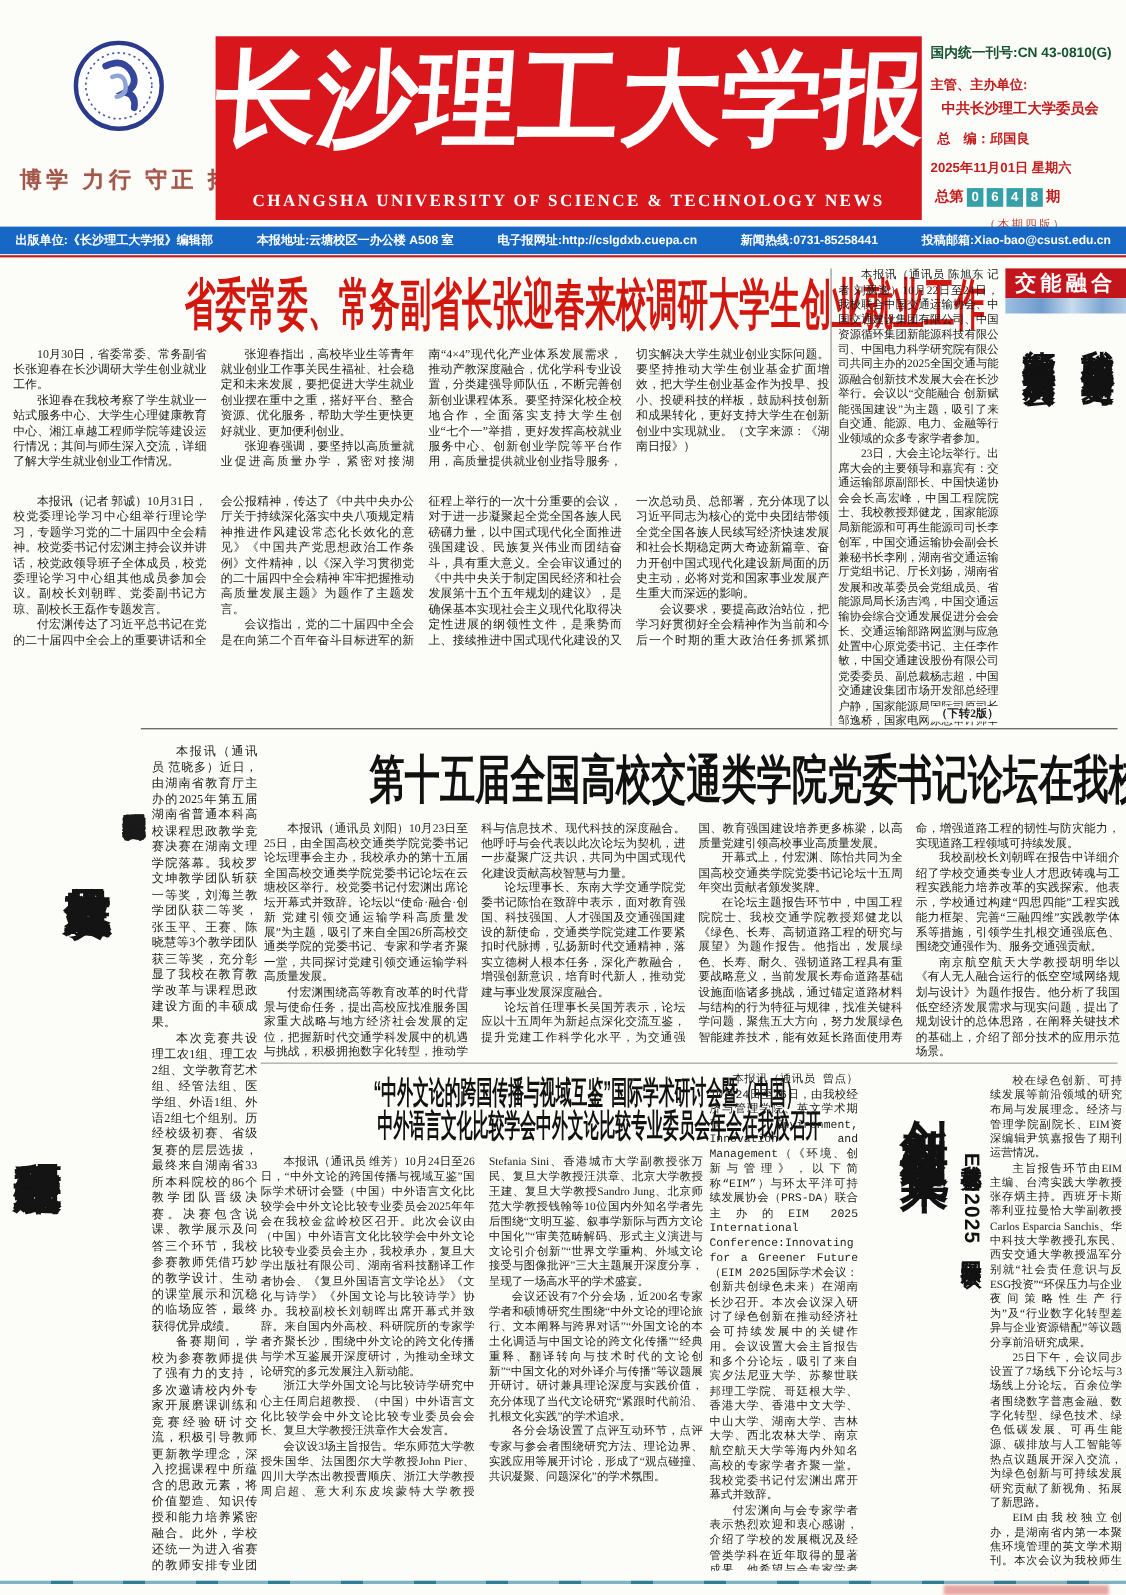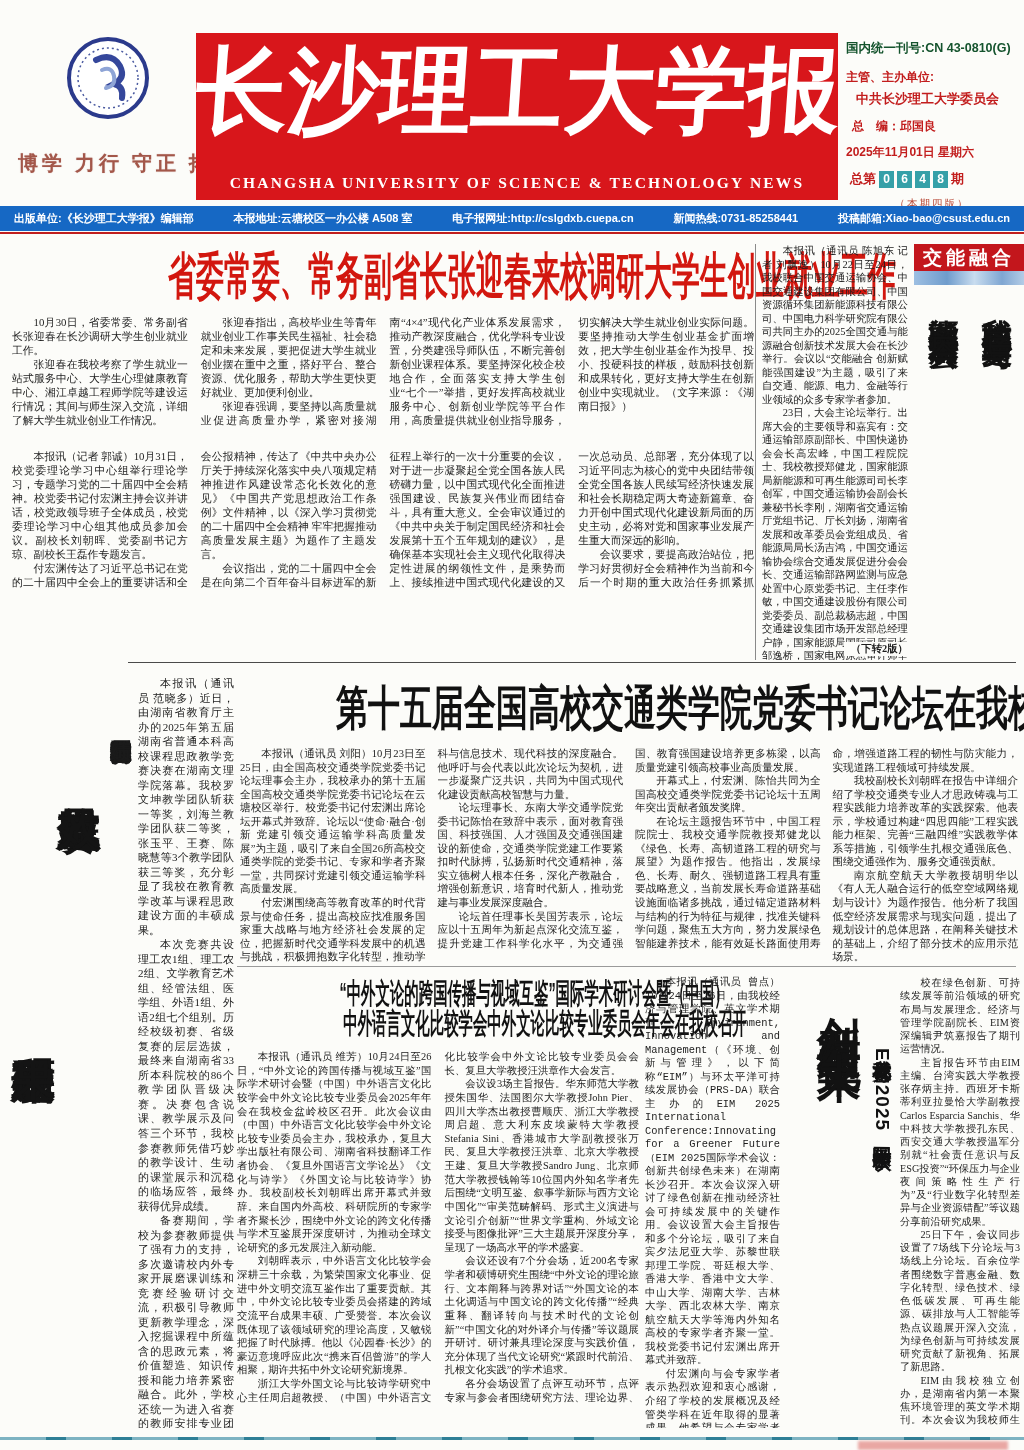--- a/index.html
+++ b/index.html
@@ -215,21 +215,20 @@
 
   <div class="story-e">
     <div class="e-headline">
       <span>“中外文论的跨国传播与视域互鉴”国际学术研讨会暨（中国）</span>
     </div>
     <div class="e-headline">
       <span>中外语言文化比较学会中外文论比较专业委员会年会在我校召开</span>
     </div>
     <div class="bodytext e-body">
         <p>本报讯（通讯员 维芳）10月24日至26日，“中外文论的跨国传播与视域互鉴”国际学术研讨会暨（中国）中外语言文化比较学会中外文论比较专业委员会2025年年会在我校金盆岭校区召开。此次会议由（中国）中外语言文化比较学会中外文论比较专业委员会主办，我校承办，复旦大学出版社有限公司、湖南省科技翻译工作者协会、《复旦外国语言文学论丛》《文化与诗学》《外国文论与比较诗学》协办。我校副校长刘朝晖出席开幕式并致辞。来自国内外高校、科研院所的专家学者齐聚长沙，围绕中外文论的跨文化传播与学术互鉴展开深度研讨，为推动全球文论研究的多元发展注入新动能。</p>
-        <p>刘朝晖表示，中外语言文化比较学会深耕三十余载，为繁荣国家文化事业、促进中外文明交流互鉴作出了重要贡献。其中，中外文论比较专业委员会搭建的跨域交流平台成果丰硕、广受赞誉。本次会议既体现了该领域研究的理论高度，又敏锐把握了时代脉搏。他以《沁园春·长沙》的豪迈意境呼应此次“携来百侣曾游”的学人相聚，期许共拓中外文论研究新境界。</p>
         <p>浙江大学外国文论与比较诗学研究中心主任周启超教授、（中国）中外语言文化比较学会中外文论比较专业委员会会长、复旦大学教授汪洪章作大会发言。</p>
         <p>会议设3场主旨报告。华东师范大学教授朱国华、法国图尔大学教授John Pier、四川大学杰出教授曹顺庆、浙江大学教授周启超、意大利东皮埃蒙特大学教授Stefania Sini、香港城市大学副教授张万民、复旦大学教授汪洪章、北京大学教授王建、复旦大学教授Sandro Jung、北京师范大学教授钱翰等10位国内外知名学者先后围绕“文明互鉴、叙事学新际与西方文论中国化”“审美范畴解码、形式主义演进与文论引介创新”“世界文学重构、外域文论接受与图像批评”三大主题展开深度分享，呈现了一场高水平的学术盛宴。</p>
         <p>会议还设有7个分会场，近200名专家学者和硕博研究生围绕“中外文论的理论旅行、文本阐释与跨界对话”“外国文论的本土化调适与中国文论的跨文化传播”“经典重释、翻译转向与技术时代的文论创新”“中国文化的对外译介与传播”等议题展开研讨。研讨兼具理论深度与实践价值，充分体现了当代文论研究“紧跟时代前沿、扎根文化实践”的学术追求。</p>
         <p>各分会场设置了点评互动环节，点评专家与参会者围绕研究方法、理论边界、实践应用等展开讨论，形成了“观点碰撞、共识凝聚、问题深化”的学术氛围。</p>
       </div>
   </div>
 
   <div class="story-f">
     <div class="bodytext f-col1">
         <p>本报讯（通讯员 曾点）10月24日至26日，由我校经济与管理学院、英文学术期刊Environment, Innovation and Management（《环境、创新与管理》，以下简称“EIM”）与环太平洋可持续发展协会（PRS-DA）联合主办的EIM 2025 International Conference:Innovating for a Greener Future（EIM 2025国际学术会议：创新共创绿色未来）在湖南长沙召开。本次会议深入研讨了绿色创新在推动经济社会可持续发展中的关键作用。会议设置大会主旨报告和多个分论坛，吸引了来自宾夕法尼亚大学、苏黎世联邦理工学院、哥廷根大学、香港大学、香港中文大学、中山大学、湖南大学、吉林大学、西北农林大学、南京航空航天大学等海内外知名高校的专家学者齐聚一堂。我校党委书记付宏渊出席开幕式并致辞。</p>

